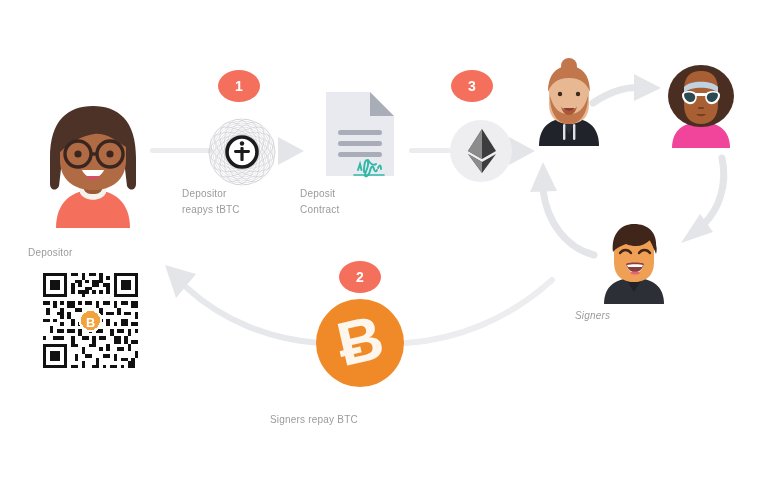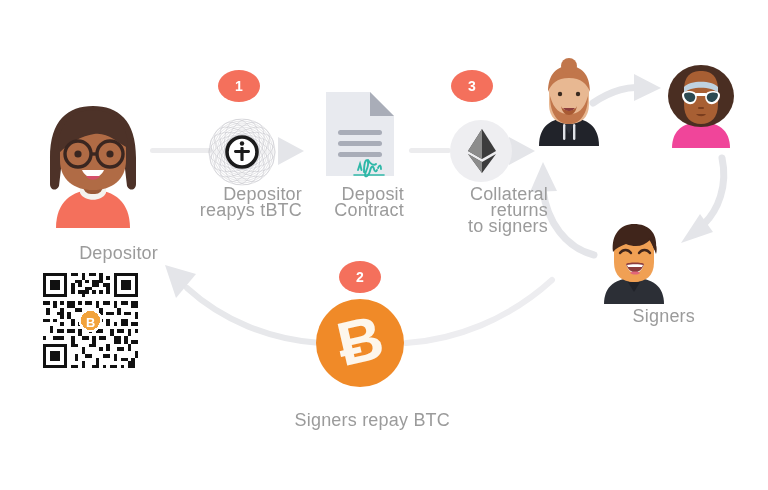--- a/index.html
+++ b/index.html
@@ -16,23 +16,23 @@
     width: 768px;
     height: 490px;
     background: #ffffff;
     overflow: hidden;
   }
   .abs { position: absolute; }
 
   
   .caption {
     position: absolute;
-    text-align: right;
+    text-align: left;
     color: #9b9b9b;
-    font-size: 18px;
+    font-size: 10px;
     line-height: 16px;
     letter-spacing: .2px;
     white-space: pre-line;
     font-family: "Liberation Sans", sans-serif;
   }
 
   
   .badge {
     position: absolute;
     width: 42px;
@@ -315,34 +315,32 @@
       <rect x="18" y="64" width="44" height="5" rx="2.5" fill="#a9adb8"></rect>
       <g stroke="#2fb8a8" stroke-width="1.9" fill="none" stroke-linecap="round">
         <path d="M38 82 l2 -6 l1.5 6"></path>
         <path d="M44 84 c0 -12 3 -14 4 -10 c1 5 -3 10 -3 13 c0 3 4 1 5 -4 c1 -5 3 -6 4 -2 c.7 3 2 3 3 1"></path>
         <path d="M48 72 c2 4 6 6 8 4"></path>
         <path d="M58 80 c2 -4 3 -3 3 1"></path>
       </g>
       <path d="M34 87 h30" stroke="#2fb8a8" stroke-width="1.6" fill="none" stroke-linecap="round"></path>
     </svg>
   </div>
-  <div class="caption" style="left:284px;top:186px;width:120px;">Deposit
+  <div class="caption" style="left:300px;top:186px;width:120px;">Deposit
 Contract</div>
 
   <div class="eth-circle" style="left:450px;top:120px;"></div>
   <div class="abs" style="left:466px;top:128px;">
     <svg width="32" height="46" viewBox="0 0 32 46">
       <path d="M16 1 L30 23 L16 31 L2 23 Z" fill="#3c3c3d"></path>
       <path d="M16 1 L2 23 L16 31 Z" fill="#8c8c8c"></path>
       <path d="M16 34 L30 26 L16 45 L2 26 Z" fill="#3c3c3d"></path>
       <path d="M16 34 L2 26 L16 45 Z" fill="#8c8c8c"></path>
     </svg>
   </div>
-  <div class="caption" style="left:414px;top:186px;width:134px;">Collateral returns
-to signers</div>
 
   <div class="btc-circle" style="left:316px;top:299px;">
     <span class="btc-glyph">Ƀ</span>
   </div>
   <div class="caption" style="left:270px;top:412px;width:180px;">Signers repay BTC</div>
 
   <div class="avatar" style="left:531px;top:62px;">
     <svg width="76" height="84" viewBox="0 0 76 84">
 
       <path d="M8 84 C8 64 20 56 38 56 C56 56 68 64 68 84 Z" fill="#21232a"></path>
@@ -407,15 +405,15 @@
 
       <path d="M24 31 C27 27 32 27 35 31" stroke="#40251b" stroke-width="2.4" fill="none" stroke-linecap="round"></path>
       <path d="M43 31 C46 27 51 27 54 31" stroke="#40251b" stroke-width="2.4" fill="none" stroke-linecap="round"></path>
 
       <path d="M30 42 C33 54 45 54 48 42 Z" fill="#ffffff"></path>
       <path d="M30 42 C32 40 46 40 48 42 C45 53 33 53 30 42 Z" fill="#8c3c3c"></path>
       <path d="M31 43 C34 42 45 42 47 43 L46 45 L32 45 Z" fill="#ffffff"></path>
       <path d="M34 51 C37 53 42 53 44 51 C42 49 36 49 34 51 Z" fill="#e0657a"></path>
     </svg>
   </div>
-  <div class="caption" style="left:575px;top:308px;width:120px;">Signers</div>
+  <div class="caption" style="left:575px;top:308px;width:120px;font-style:italic;">Signers</div>
 
 </div>
 
 </body></html>

